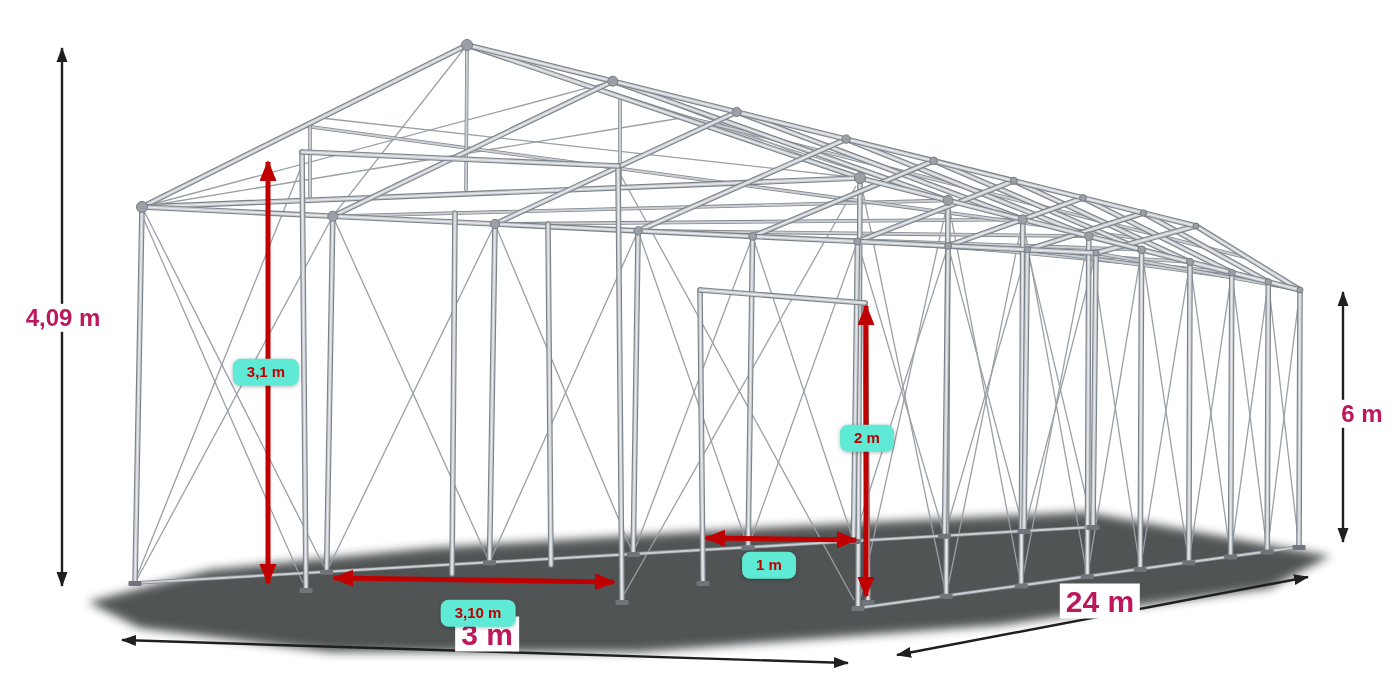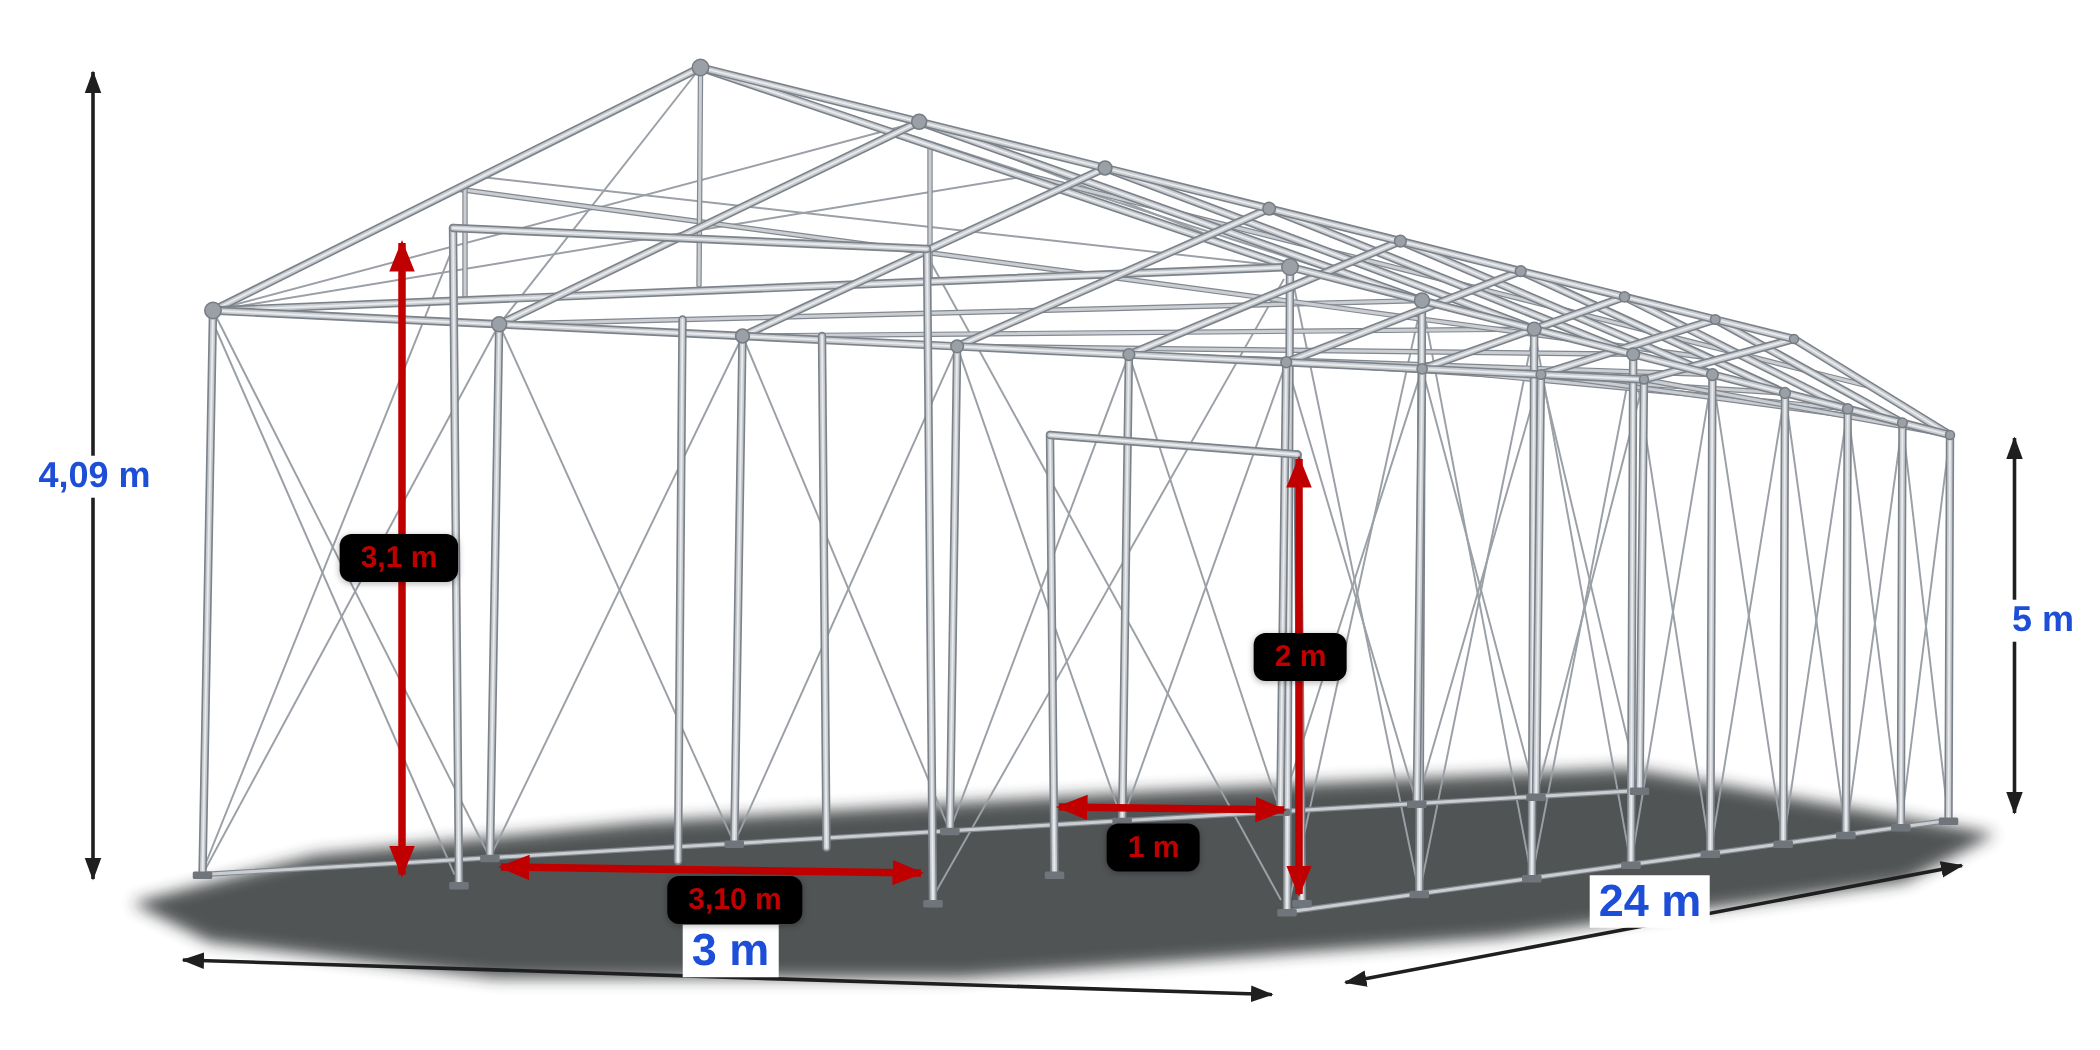--- a/index.html
+++ b/index.html
@@ -1,24 +1,24 @@
 <!DOCTYPE html>
 <html><head>
 <meta charset="utf-8">
 <style>
   html,body{margin:0;padding:0;background:#ffffff;}
   body{width:1400px;height:700px;}
   .stage{position:relative;width:1400px;height:700px;background:#ffffff;overflow:hidden;
          font-family:"Liberation Sans",sans-serif;}
   .stage svg{position:absolute;left:0;top:0;}
-  .dim-label{position:absolute;transform:translate(-50%,-50%);font-weight:bold;color:#1d4ed8;
+  .dim-label{position:absolute;transform:translate(-50%,-50%);font-weight:bold;color:#be185d;
              background:#ffffff;padding:1px 6px;font-size:24px;line-height:1.1;white-space:nowrap;}
   .dim-label.big{font-size:30px;}
   .pill{position:absolute;transform:translate(-50%,-50%);font-weight:bold;color:#c00000;
-        background:#000000;border-radius:8px;padding:5px 14px;font-size:20px;line-height:1.1;
+        background:#5eead4;border-radius:8px;padding:5px 14px;font-size:15px;line-height:1.1;
         white-space:nowrap;box-shadow:0 1px 4px rgba(0,0,0,.28);}
 </style>
 </head>
 <body>
 
 <div class="stage">
 
   <svg width="1400" height="700" viewBox="0 0 1400 700">
     <defs>
       <marker id="mkB" markerWidth="16" markerHeight="13" refX="14" refY="6" orient="auto-start-reverse" markerUnits="userSpaceOnUse">
@@ -430,21 +430,21 @@
       <line x1="897" y1="655" x2="1308" y2="577" stroke="#1f1f1f" stroke-width="2.4" marker-start="url(#mkB)" marker-end="url(#mkB)"></line>
 
       <line x1="268" y1="162" x2="268" y2="583" stroke="#c00000" stroke-width="5" marker-start="url(#mkR)" marker-end="url(#mkR)"></line>
       <line x1="334" y1="578" x2="614" y2="582" stroke="#c00000" stroke-width="5" marker-start="url(#mkR)" marker-end="url(#mkR)"></line>
       <line x1="706" y1="538" x2="856" y2="540" stroke="#c00000" stroke-width="5" marker-start="url(#mkR)" marker-end="url(#mkR)"></line>
       <line x1="866" y1="306" x2="866" y2="596" stroke="#c00000" stroke-width="5" marker-start="url(#mkR)" marker-end="url(#mkR)"></line>
     </g>
   </svg>
 
   <div class="dim-label" style="left:63px;top:318px;">4,09 m</div>
-  <div class="dim-label" style="left:1362px;top:414px;">5 m</div>
+  <div class="dim-label" style="left:1362px;top:414px;">6 m</div>
   <div class="dim-label big" style="left:487px;top:634px;">3 m</div>
   <div class="dim-label big" style="left:1100px;top:601px;">24 m</div>
 
   <div class="pill" style="left:266px;top:372px;">3,1 m</div>
-  <div class="pill" style="left:478px;top:600px;margin-left:12px;">3,10 m</div>
+  <div class="pill" style="left:478px;top:613px;">3,10 m</div>
   <div class="pill" style="left:769px;top:565px;">1 m</div>
   <div class="pill" style="left:867px;top:438px;">2 m</div>
 </div>
 
 </body></html>

